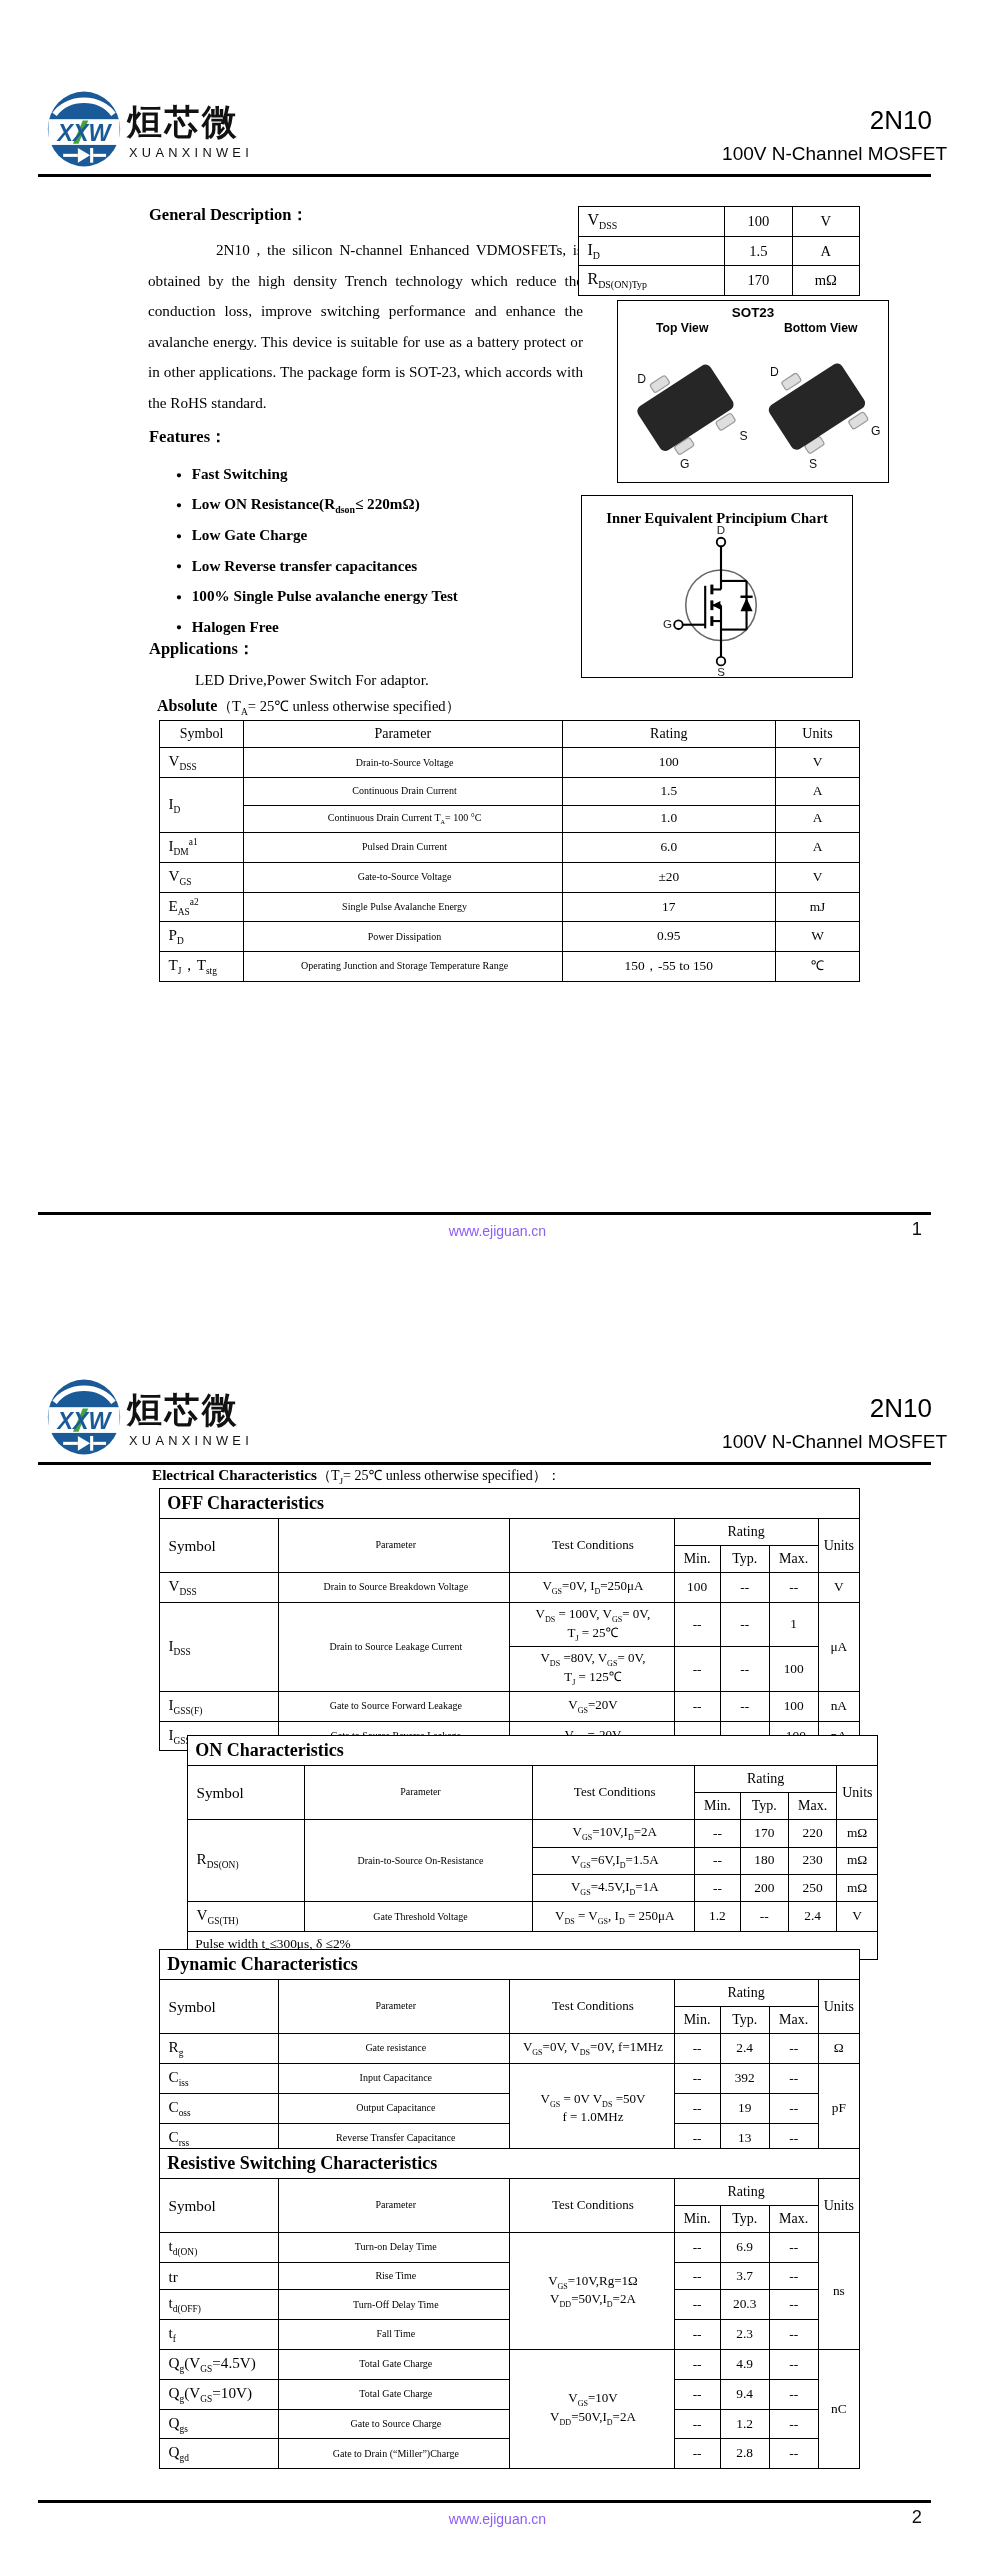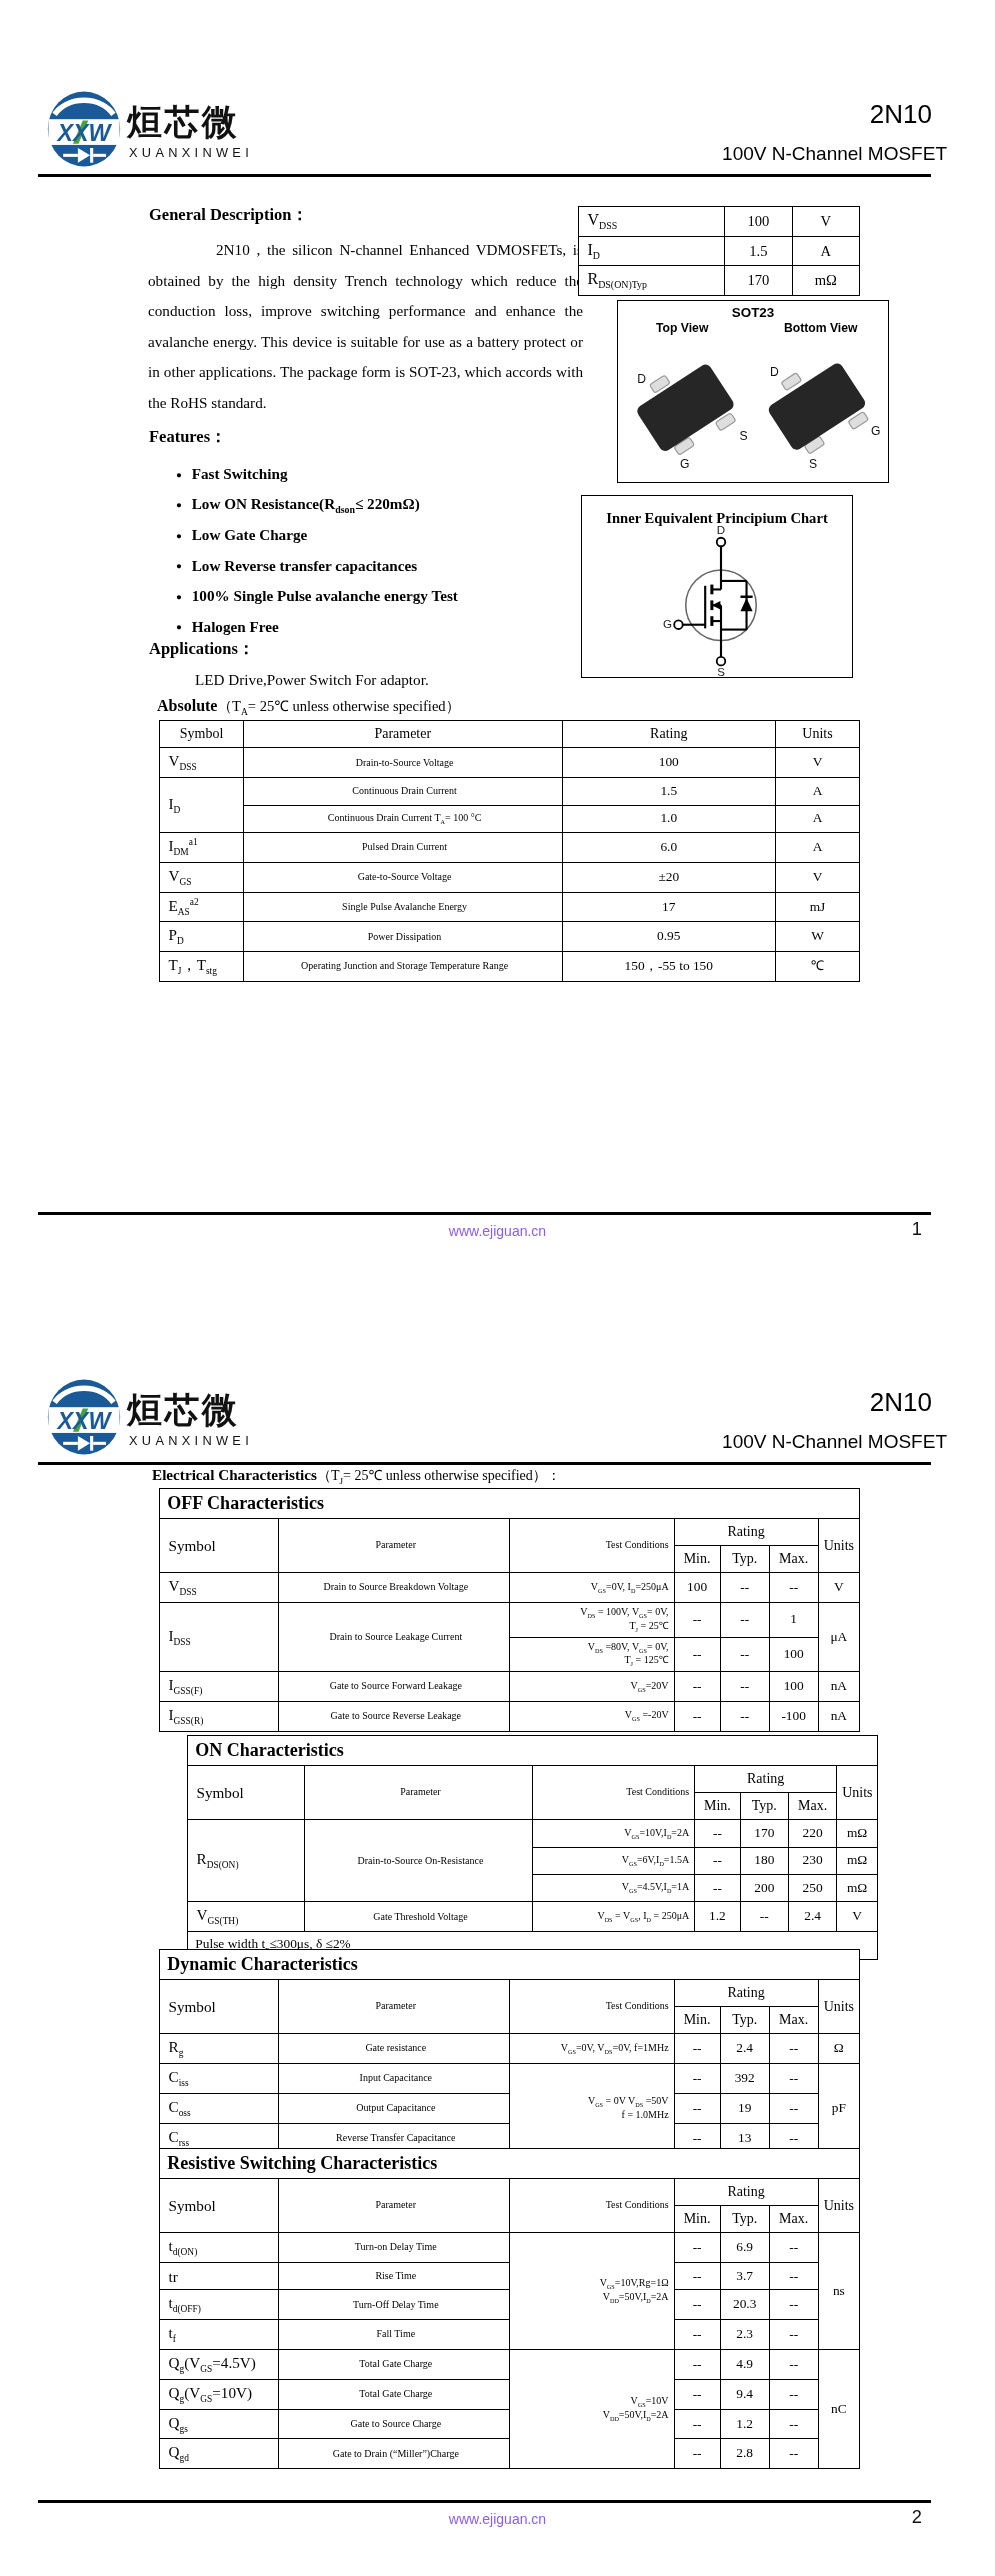--- a/index.html
+++ b/index.html
@@ -18,21 +18,21 @@
     position:absolute; left:127px; top:99px;
     font-family:"DejaVu Sans", sans-serif; font-weight:bold;
     font-size:35px; letter-spacing:2.4px; color:#111;
   }
   .brand-en {
     position:absolute; left:129px; top:145px;
     font-family:"Liberation Sans", sans-serif; font-weight:500;
     font-size:12.8px; letter-spacing:4.3px; color:#111;
   }
   .hdr-part {
-    position:absolute; right:63px; top:99px; text-align:right;
+    position:absolute; right:63px; top:105px; text-align:right;
     font-family:"Liberation Sans", sans-serif; font-size:26px; color:#000;
   }
   .hdr-sub {
     position:absolute; right:48px; top:143px; text-align:right;
     font-family:"Liberation Sans", sans-serif; font-size:19px; color:#000;
   }
   .rule { position:absolute; left:38px; width:893px; height:3px; background:#000; }
   .rule-top { top:174px; }
   .rule-bottom { top:1212px; }
 
@@ -85,21 +85,21 @@
   }
   .spec td {
     border:1.2px solid #000; padding:3px 4.9px; text-align:center;
     vertical-align:middle; font-size:13.4px; line-height:1.25;
   }
   .spec tr { height:27.4px; }
   .spec .ttl { text-align:left; font-weight:bold; font-size:18px; padding-left:7.3px; height:25.6px; }
   .spec .hd { font-size:14px; }
   .spec .sym { text-align:left; font-size:15.2px; padding-left:8.5px; }
   .spec .par { text-align:center; font-size:10px; padding-left:8.5px; }
-  .spec .tc  { text-align:right; font-size:10px; padding-left:7.3px; }
+  .spec .tc  { text-align:center; font-size:13px; padding-left:7.3px; }
   .spec .val { font-size:13.4px; }
   .spec .note { text-align:left; font-size:13.4px; padding-left:7.3px; }
   .spec sub { font-size:0.62em; }
   .spec sup { font-size:0.62em; }
   sub { font-size:0.65em; }
   sup { font-size:0.65em; }
 
   #quick-table { left:578px; top:206px; width:282px; }
   #quick-table tr { height:29px; }
   #quick-table .sym { font-size:16px; }

